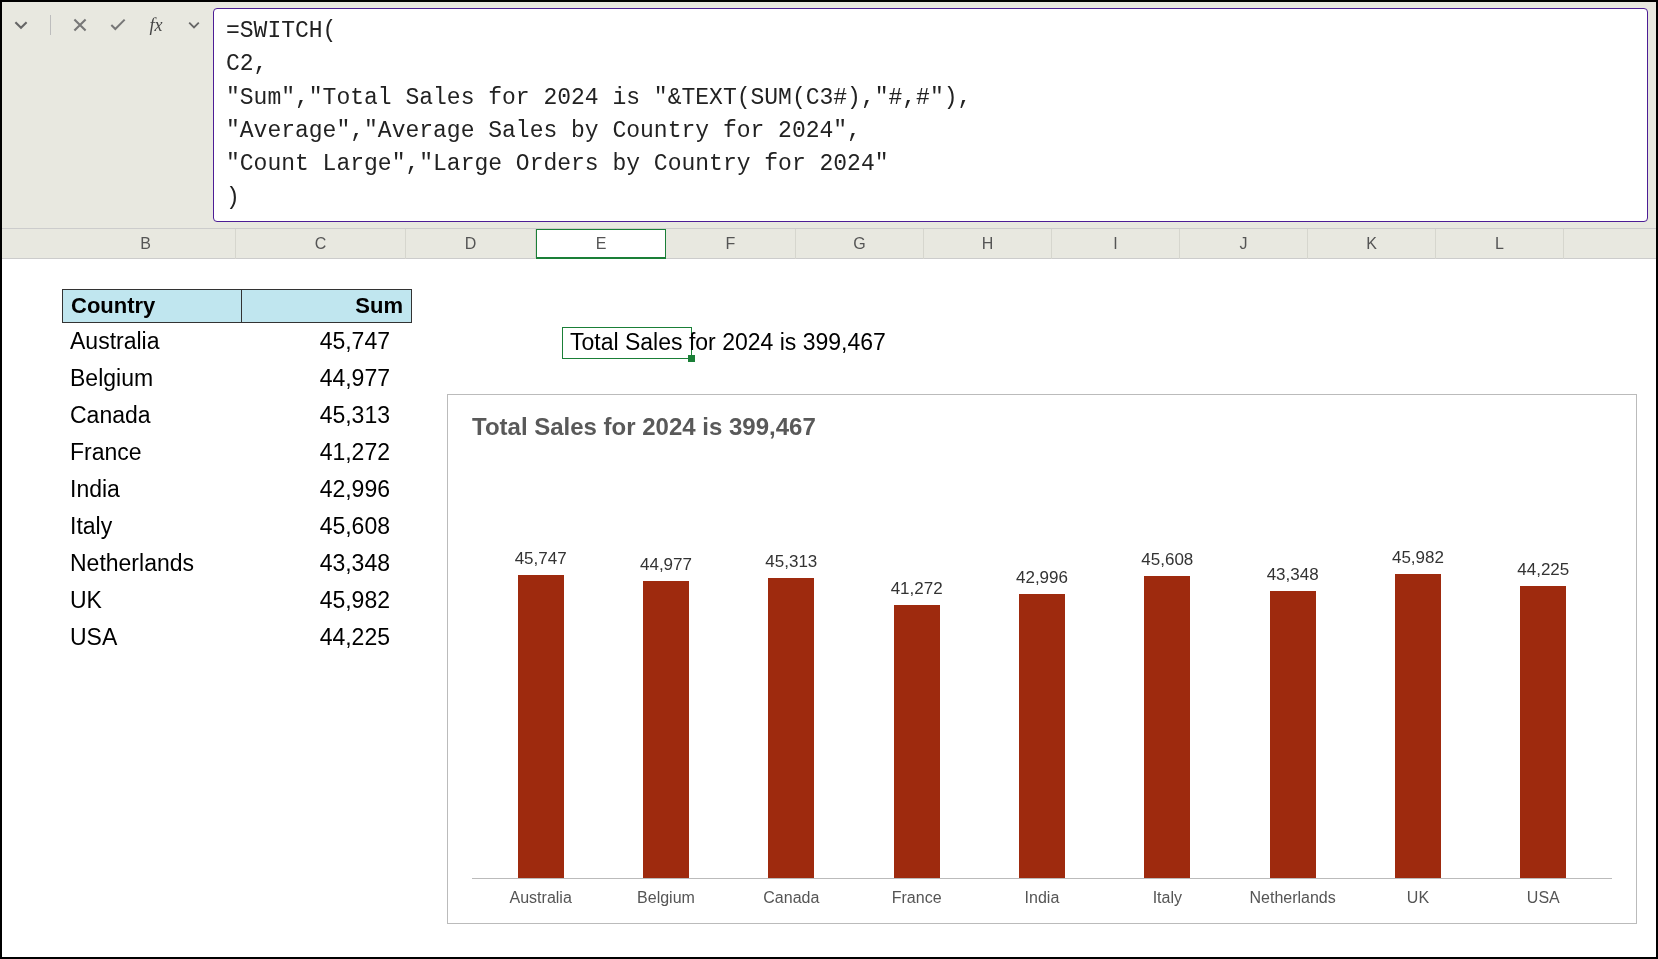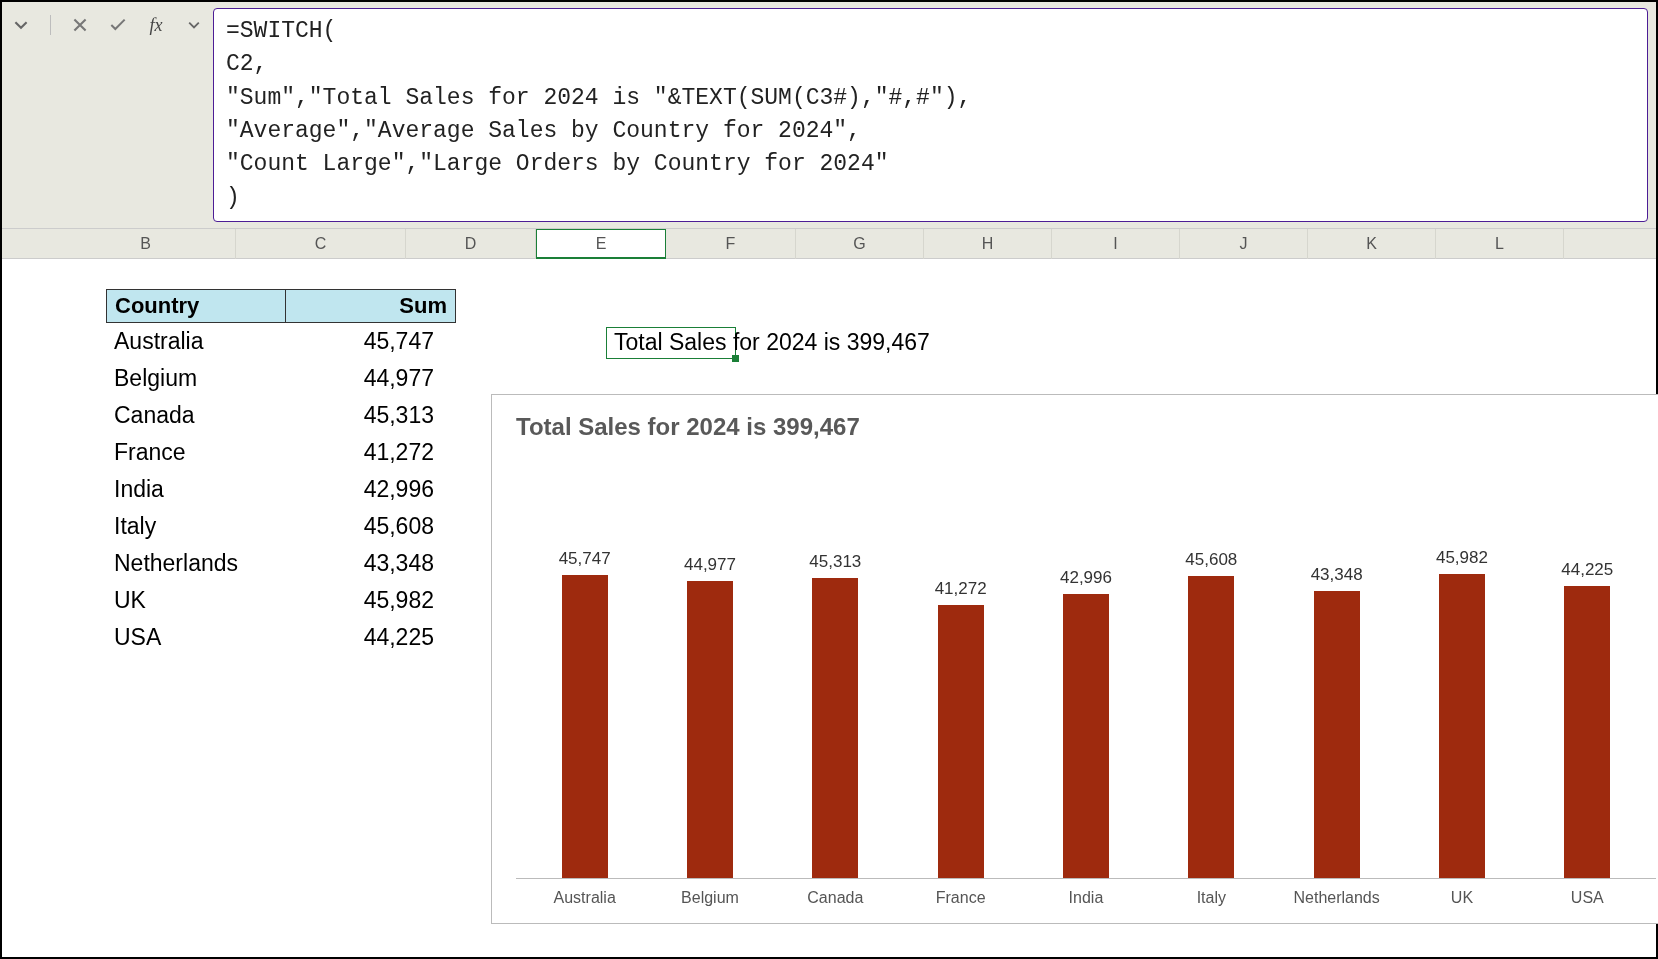--- a/index.html
+++ b/index.html
@@ -158,21 +158,21 @@
         <div class="colhdr" style="width: 130px;">F</div>
         <div class="colhdr" style="width: 128px;">G</div>
         <div class="colhdr" style="width: 128px;">H</div>
         <div class="colhdr" style="width: 128px;">I</div>
         <div class="colhdr" style="width: 128px;">J</div>
         <div class="colhdr" style="width: 128px;">K</div>
         <div class="colhdr" style="width: 128px;">L</div>
       </div>
 </div>
 
-<div class="sheet-body" style="height:644px;margin-left:44px;">
+<div class="sheet-body" style="height:644px;">
 
   <div class="data-table">
     <div class="tbl-header">
       <div class="tbl-th country">Country</div>
       <div class="tbl-th sum">Sum</div>
     </div>
     <div id="table-rows">
           <div class="tbl-row">
             <div class="tbl-td-country">Australia</div>
             <div class="tbl-td-value">45,747</div>

